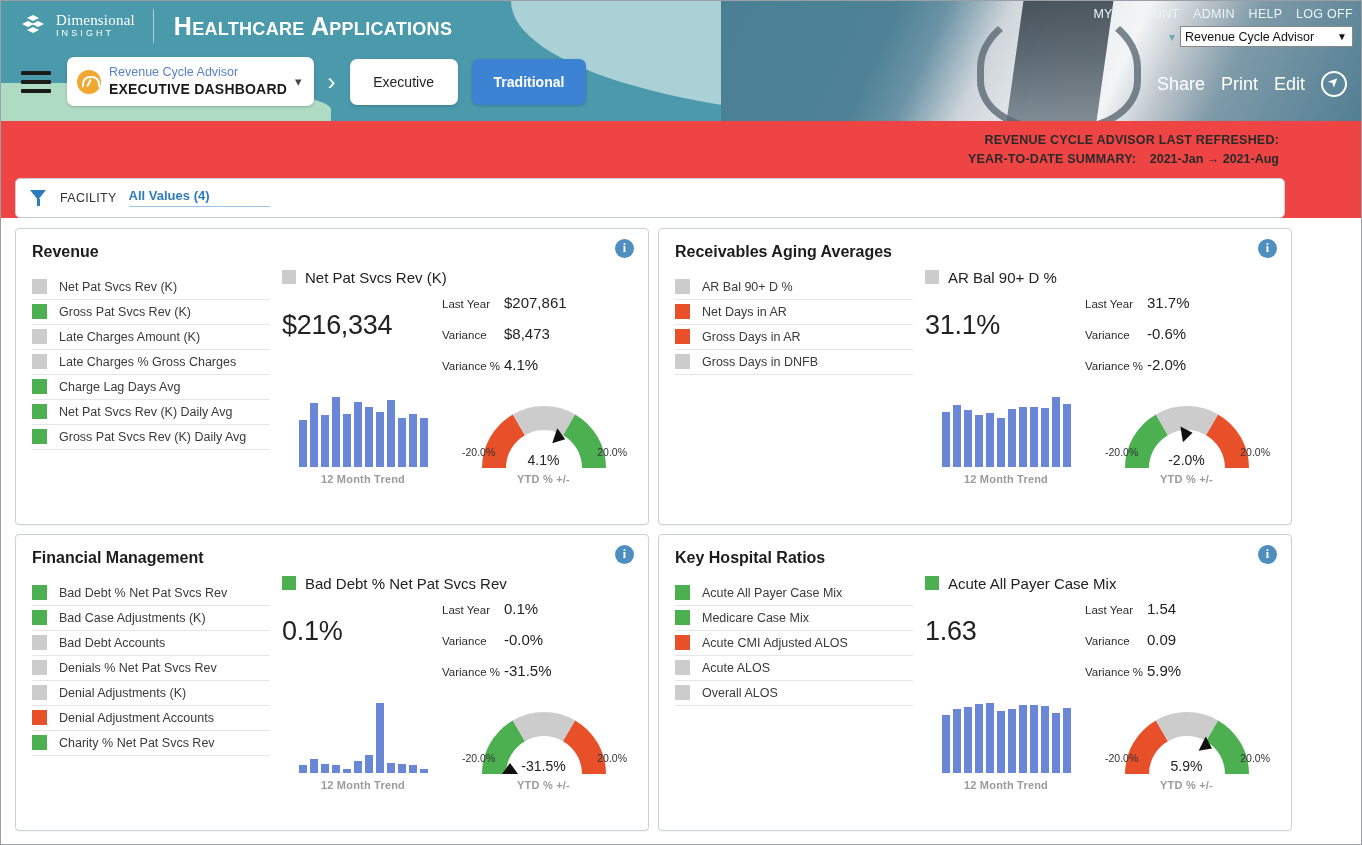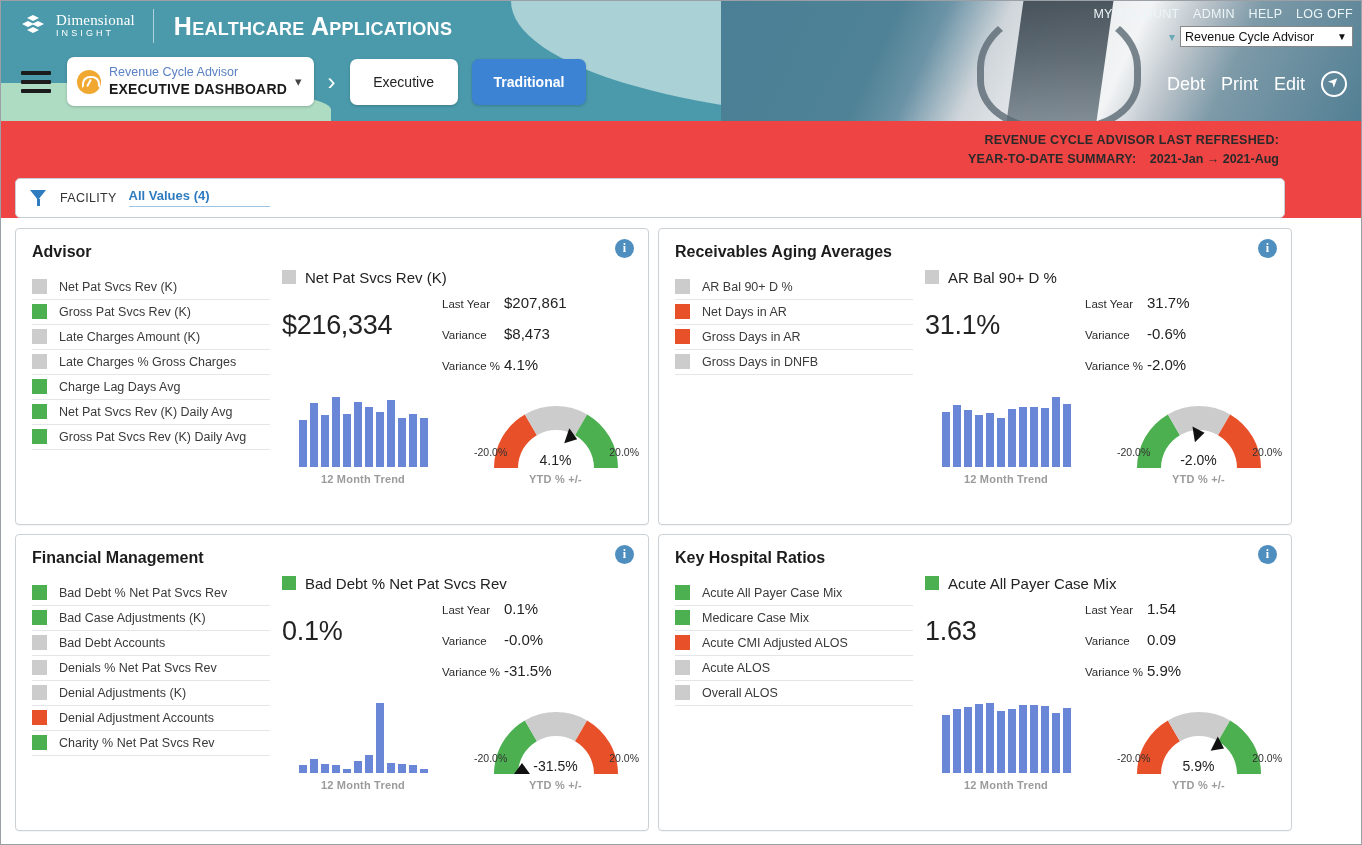--- a/index.html
+++ b/index.html
@@ -157,21 +157,21 @@
   .kpi-lbl { width: 62px; font-size: 11.5px; color: #2b2b2b; }
   .kpi-val { font-size: 15px; color: #222; }
 
   .viz-row { display: flex; align-items: flex-end; margin-top: 8px; padding-left: 2px; }
 
   .trend { width: 158px; text-align: center; }
   .bars { height: 72px; display: flex; align-items: flex-end; justify-content: center; gap: 3px; }
   .bar { width: 8px; background: #6a86d6; }
   .trend-cap { font-size: 11px; color: #9b9b9b; font-weight: bold; margin-top: 6px; letter-spacing: .2px; }
 
-  .gauge-wrap { width: 175px; text-align: center; position: relative; margin-left: 26px; }
+  .gauge-wrap { width: 175px; text-align: center; position: relative; margin-left: 14px; }
   .gauge-svg { display: block; margin: 0 auto; }
   .gauge-min { position: absolute; left: 6px; bottom: 27px; font-size: 10.5px; color: #333; }
   .gauge-max { position: absolute; right: 4px; bottom: 27px; font-size: 10.5px; color: #333; }
   .gauge-val { font-size: 14px; color: #222; margin-top: -20px; }
   .gauge-cap { font-size: 11px; color: #9b9b9b; font-weight: bold; margin-top: 5px; letter-spacing: .2px; }
 </style>
 </head>
 <body>
 
 <div class="header">
@@ -230,21 +230,21 @@
       <span>LOG OFF</span>
     </div>
     <div class="advisor-row">
       <span class="chev-small">▾</span>
       <div class="advisor-select">
         <span>Revenue Cycle Advisor</span>
         <span class="carat">▼</span>
       </div>
     </div>
     <div class="action-links">
-      <span class="al">Debt</span>
+      <span class="al">Share</span>
       <span class="al">Print</span>
       <span class="al">Edit</span>
       <span class="share-icon"></span>
     </div>
   </div>
 </div>
 
 <div class="subbar">
   <div class="refresh-block">
     <div><span class="lbl">REVENUE CYCLE ADVISOR LAST REFRESHED:</span></div>
@@ -256,21 +256,21 @@
 
   <div class="filter-bar">
     <span class="funnel"></span>
     <span class="filter-label">FACILITY</span>
     <span class="filter-value">All Values (4)</span>
   </div>
 </div>
 
 <div class="grid" id="grid">
   <div class="panel">
-    <div class="panel-title">Advisor</div>
+    <div class="panel-title">Revenue</div>
     <div class="info-icon">i</div>
     <div class="panel-body">
       <div class="metric-list">
     <div class="metric-row">
       <span class="swatch" style="background:#cccccc"></span>
       <span class="metric-name">Net Pat Svcs Rev (K)</span>
     </div>
     <div class="metric-row">
       <span class="swatch" style="background:#4caf50"></span>
       <span class="metric-name">Gross Pat Svcs Rev (K)</span>

